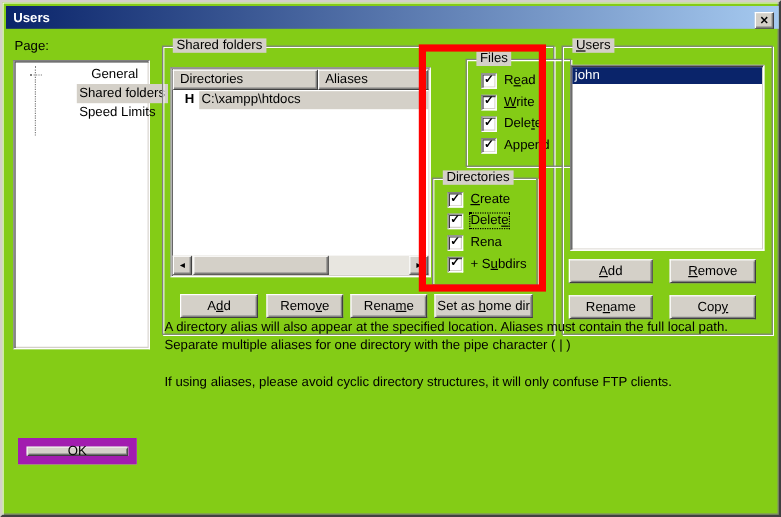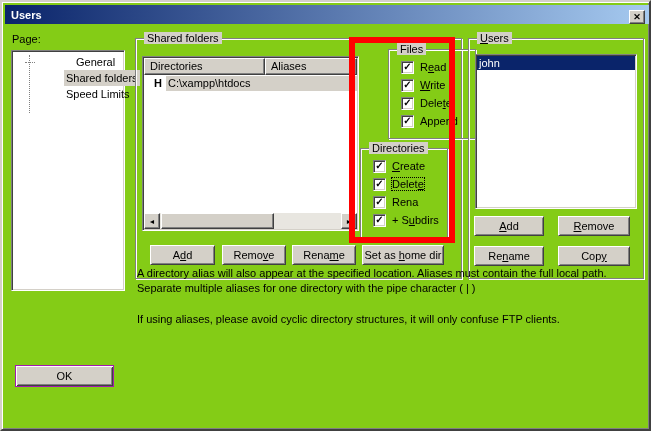--- a/index.html
+++ b/index.html
@@ -16,21 +16,21 @@
               background:#d4d0c8; border:1px solid; border-color:#fff #404040 #404040 #fff;
               box-shadow: inset -1px -1px 0 #808080;
               display:flex; align-items:center; justify-content:center;
               font-size:9px; font-weight:bold; line-height:1; }
   .sunken { background:#fff; border:1px solid; border-color:#808080 #ffffff #ffffff #808080;
             box-shadow: inset 1px 1px 0 #404040, inset -1px -1px 0 #d4d0c8; }
 
   .btn { position:absolute; display:flex; align-items:center; justify-content:center;
          background:#d4d0c8; border:1px solid; border-color:#ffffff #404040 #404040 #ffffff;
          box-shadow: inset 1px 1px 0 #d4d0c8, inset -1px -1px 0 #808080; cursor:default; }
-  .btn.default { border:1px solid #a21caf;
+  .btn.default { border:7px solid #a21caf;
          box-shadow: inset 1px 1px 0 #fff, inset -1px -1px 0 #404040,
                      inset 2px 2px 0 #d4d0c8, inset -2px -2px 0 #808080; text-align: right; }
 
   .group { position:absolute; border:1px solid #808080;
            box-shadow: 1px 1px 0 #ffffff, inset 1px 1px 0 #ffffff; }
   .legend { position:absolute; top:-7px; left:8px; background:#d4d0c8; padding:0 3px; line-height:12px; }
 
   .label { position:absolute; }
 
   

